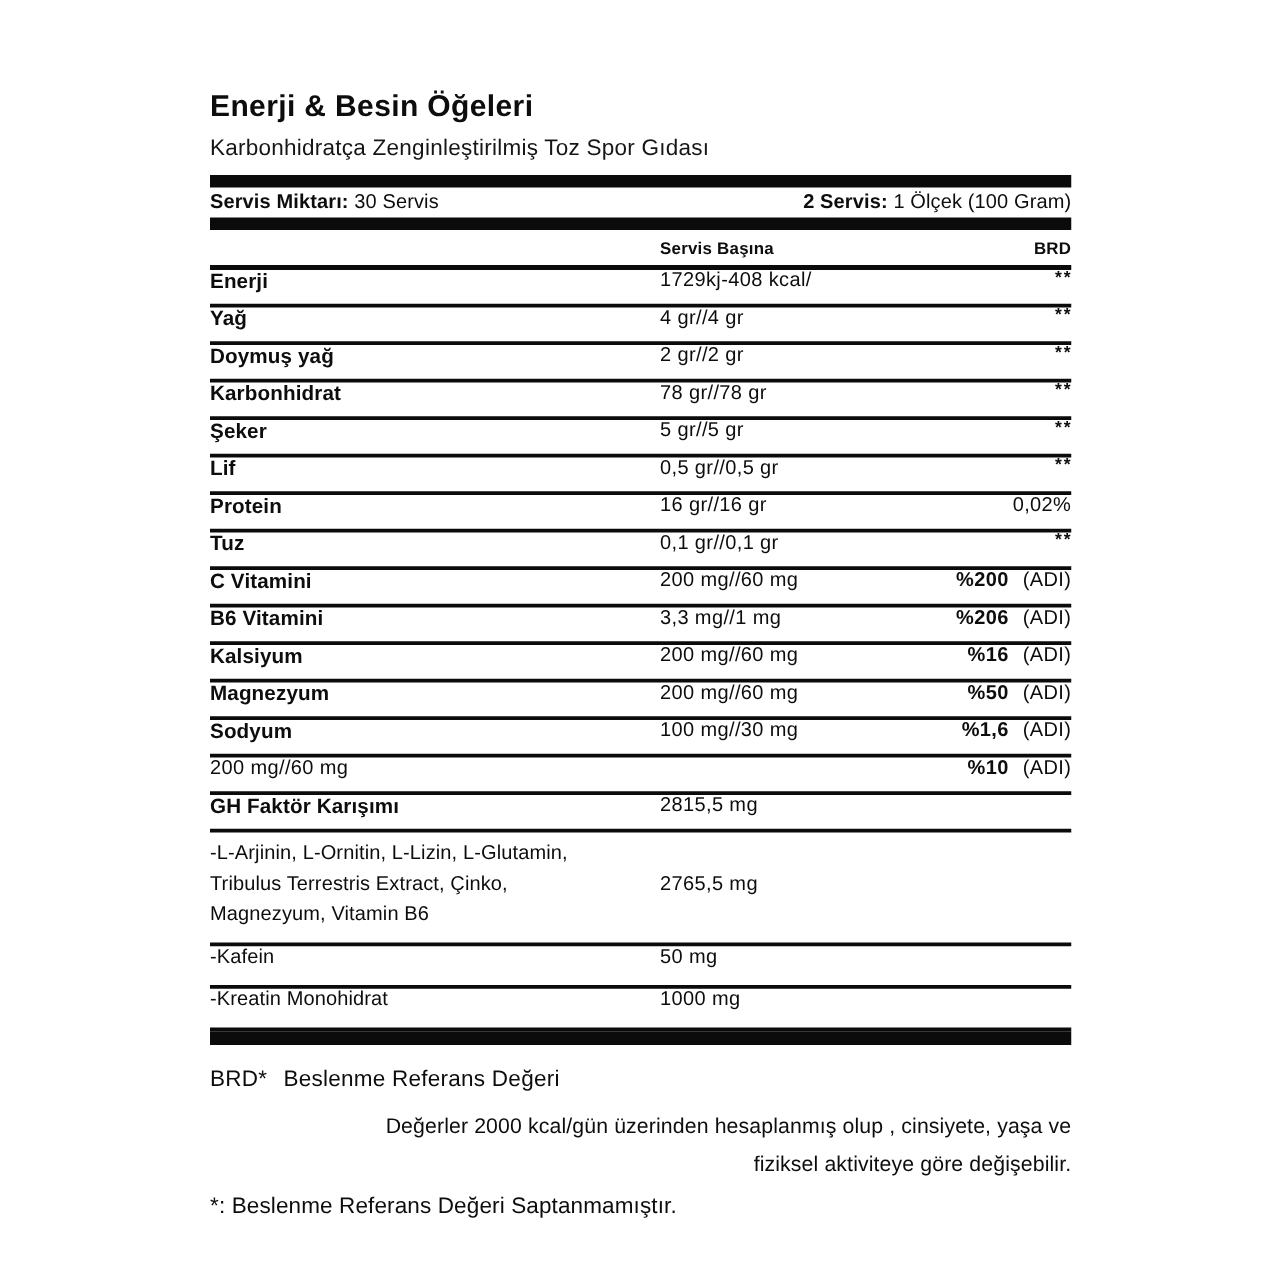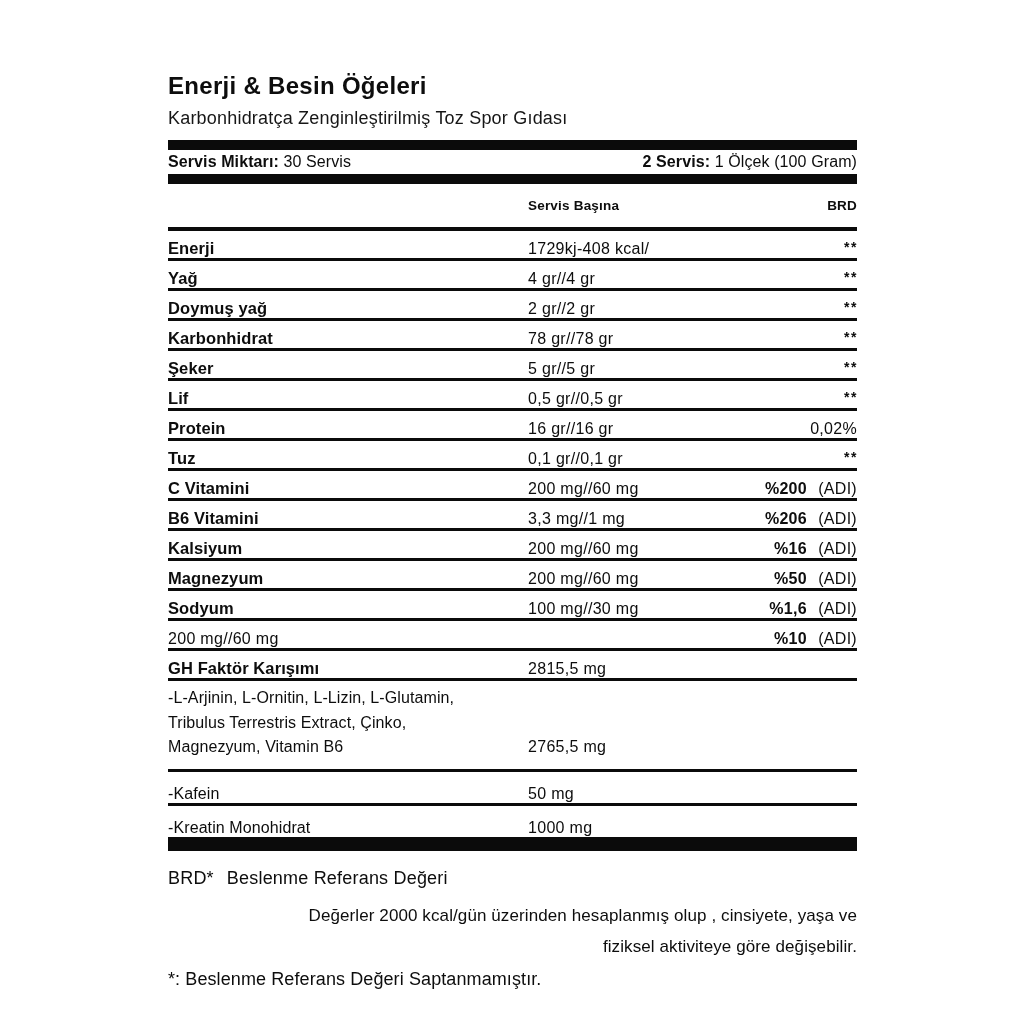--- a/index.html
+++ b/index.html
@@ -44,32 +44,32 @@
     align-items: center;
     height: 24px;
     font-size: 16px;
     letter-spacing: 0.1px;
   }
   .b { font-weight: 700; }
 
   .head-row {
     display: flex;
     align-items: center;
-    height: 43px;
+    height: 28px;
     font-size: 13.5px;
     font-weight: 700;
     letter-spacing: 0.2px;
   }
   .head-spacer { width: 360px; }
   .head-value { flex: 1; }
   .head-brd { margin-left: auto; }
 
   .row {
     display: flex;
-    align-items: flex-end;
+    align-items: flex-start;
     min-height: 27px;
     border-bottom: 3px solid #0b0b0b;
     font-size: 16px;
   }
   .row .label {
     width: 360px;
     font-size: 16.5px;
     letter-spacing: 0.1px;
   }
   .row .label.reg { font-weight: 400; font-size: 16px; }
@@ -90,21 +90,21 @@
     font-weight: 700;
     font-size: 14px;
     letter-spacing: 1.5px;
     margin-right: -1px;
     position: relative;
     top: -3px;
   }
   .brd .pctonly { font-weight: 400; letter-spacing: 0.3px; }
 
   .row.tall {
-    align-items: flex-end;
+    align-items: center;
     padding: 5px 0 9px 0;
     line-height: 24.5px;
   }
   .row.tall .label { white-space: pre-line; }
   .row.roomy { min-height: 31px; }
 
   .foot-title {
     margin-top: 17px;
     font-size: 18px;
     font-weight: 400;

